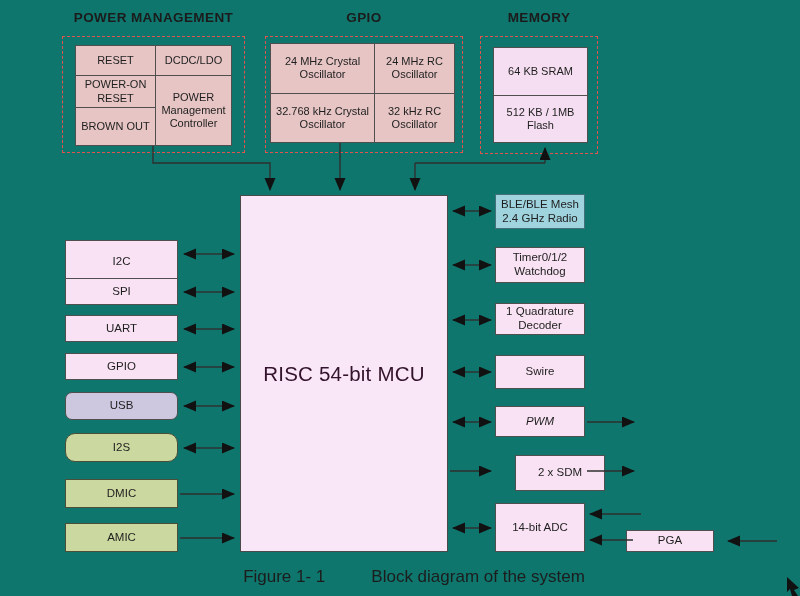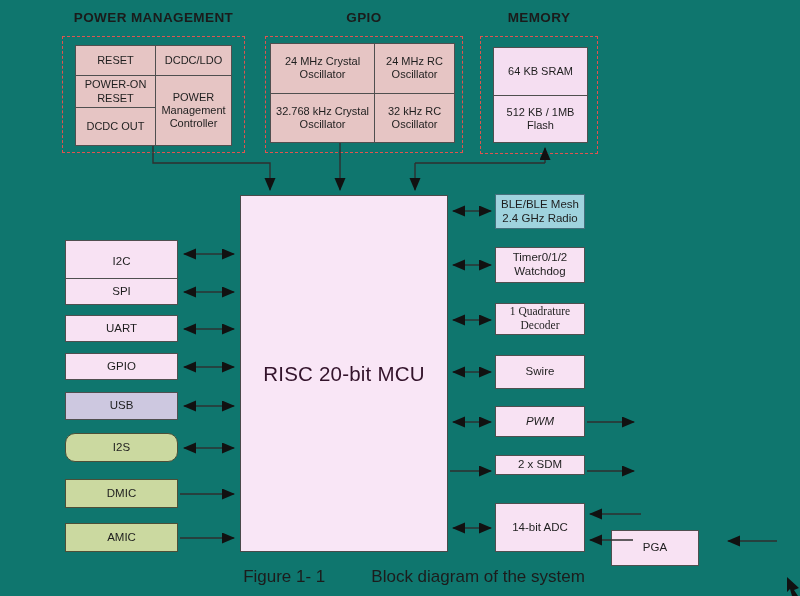--- a/index.html
+++ b/index.html
@@ -18,21 +18,21 @@
     display:flex; align-items:center; justify-content:center; text-align:center;
     font-size:11px; line-height:1.2; padding:1px 0; color:#1e1e1e;
   }
   .rose  { background:#e6c5c4; }
   .mem   { background:#f5def1; }
   .block {
     position:absolute; border:1.5px solid #4f4f4f; background:#f8e2f3;
     display:flex; align-items:center; justify-content:center; text-align:center;
     font-size:11.5px; line-height:1.2; padding:1px 4px;
   }
-  .lavender { background:#cdc8e0; }
+  .lavender { background:#cdc8e0;border-radius:7px; }
   .green    { background:#cbd9a0; border-color:#4c4f38; }
   .cyan     { background:#9fd3de; border-color:#44707c; }
   .mcu {
     position:absolute; left:240px; top:195px; width:208px; height:357px;
     background:#f9e6f6; border:1.5px solid #4a4a4a;
     display:flex; align-items:center; justify-content:center;
     font-size:20.5px; color:#33132b; letter-spacing:.2px;
   }
   .lbox { left:65px;  width:113px; }
   .rbox { left:495px; width:90px;  }
@@ -54,54 +54,54 @@
 
   <div class="dashed" style="left:62px;top:36px;width:183px;height:117px;"></div>
   <div class="dashed" style="left:265px;top:36px;width:198px;height:117px;"></div>
   <div class="dashed" style="left:480px;top:36px;width:118px;height:118px;"></div>
 
   <div class="grid" style="left:75px;top:45px;width:157px;height:101px;grid-template-columns:79px 1fr;grid-template-rows:29px 31px 1fr;">
     <div class="cell rose" style="grid-column:1;grid-row:1;">RESET</div>
     <div class="cell rose" style="grid-column:2;grid-row:1;">DCDC/LDO</div>
     <div class="cell rose" style="grid-column:1;grid-row:2;">POWER-ON RESET</div>
     <div class="cell rose" style="grid-column:2;grid-row:2 / span 2;">POWER Management Controller</div>
-    <div class="cell rose" style="grid-column:1;grid-row:3;">DCDC OUT</div>
+    <div class="cell rose" style="grid-column:1;grid-row:3;">BROWN OUT</div>
   </div>
 
   <div class="grid" style="left:270px;top:43px;width:185px;height:100px;grid-template-columns:103px 1fr;grid-template-rows:1fr 1fr;">
     <div class="cell rose">24 MHz Crystal Oscillator</div>
     <div class="cell rose">24 MHz RC Oscillator</div>
     <div class="cell rose">32.768 kHz Crystal Oscillator</div>
     <div class="cell rose">32 kHz RC Oscillator</div>
   </div>
 
   <div class="grid" style="left:493px;top:47px;width:95px;height:96px;grid-template-rows:1fr 1fr;">
     <div class="cell mem">64 KB SRAM</div>
     <div class="cell mem">512 KB / 1MB Flash</div>
   </div>
 
-  <div class="mcu">RISC 20-bit MCU</div>
+  <div class="mcu">RISC 54-bit MCU</div>
 
   <div class="block lbox" style="top:240px;height:43px;">I2C</div>
   <div class="block lbox" style="top:278px;height:27px;">SPI</div>
   <div class="block lbox" style="top:315px;height:27px;">UART</div>
   <div class="block lbox" style="top:353px;height:27px;">GPIO</div>
   <div class="block lbox lavender" style="top:392px;height:28px;">USB</div>
   <div class="block lbox green" style="top:433px;height:29px;border-radius:10px;">I2S</div>
   <div class="block lbox green" style="top:479px;height:29px;">DMIC</div>
   <div class="block lbox green" style="top:523px;height:29px;">AMIC</div>
 
   <div class="block rbox cyan" style="top:194px;height:35px;">BLE/BLE Mesh 2.4 GHz Radio</div>
   <div class="block rbox" style="top:247px;height:36px;">Timer0/1/2 Watchdog</div>
-  <div class="block rbox" style="top:303px;height:32px;font-family:Liberation Serif, serif;">1 Quadrature Decoder</div>
+  <div class="block rbox" style="top:303px;height:32px;">1 Quadrature Decoder</div>
   <div class="block rbox" style="top:355px;height:34px;">Swire</div>
   <div class="block rbox" style="top:406px;height:31px;font-style:italic;">PWM</div>
-  <div class="block rbox" style="top:455px;height:20px;">2 x SDM</div>
+  <div class="block rbox" style="top:455px;height:36px;margin-left:20px;">2 x SDM</div>
   <div class="block rbox" style="top:503px;height:49px;">14-bit ADC</div>
-  <div class="block" style="left:611px;top:530px;width:88px;height:36px;">PGA</div>
+  <div class="block" style="left:626px;top:530px;width:88px;height:22px;">PGA</div>
 
   <svg class="wires" width="800" height="596" viewBox="0 0 800 596">
     <defs>
       <marker id="ah" markerUnits="userSpaceOnUse" markerWidth="14" markerHeight="12" refX="12" refY="5.5" orient="auto">
         <path d="M0,0 L13,5.5 L0,11 z" fill="#111111"></path>
       </marker>
     </defs>
     <g stroke="#2f2f2f" stroke-width="1.4" fill="none">
 
       <polyline points="153,146 153,163 270,163 270,190" marker-end="url(#ah)"></polyline>

